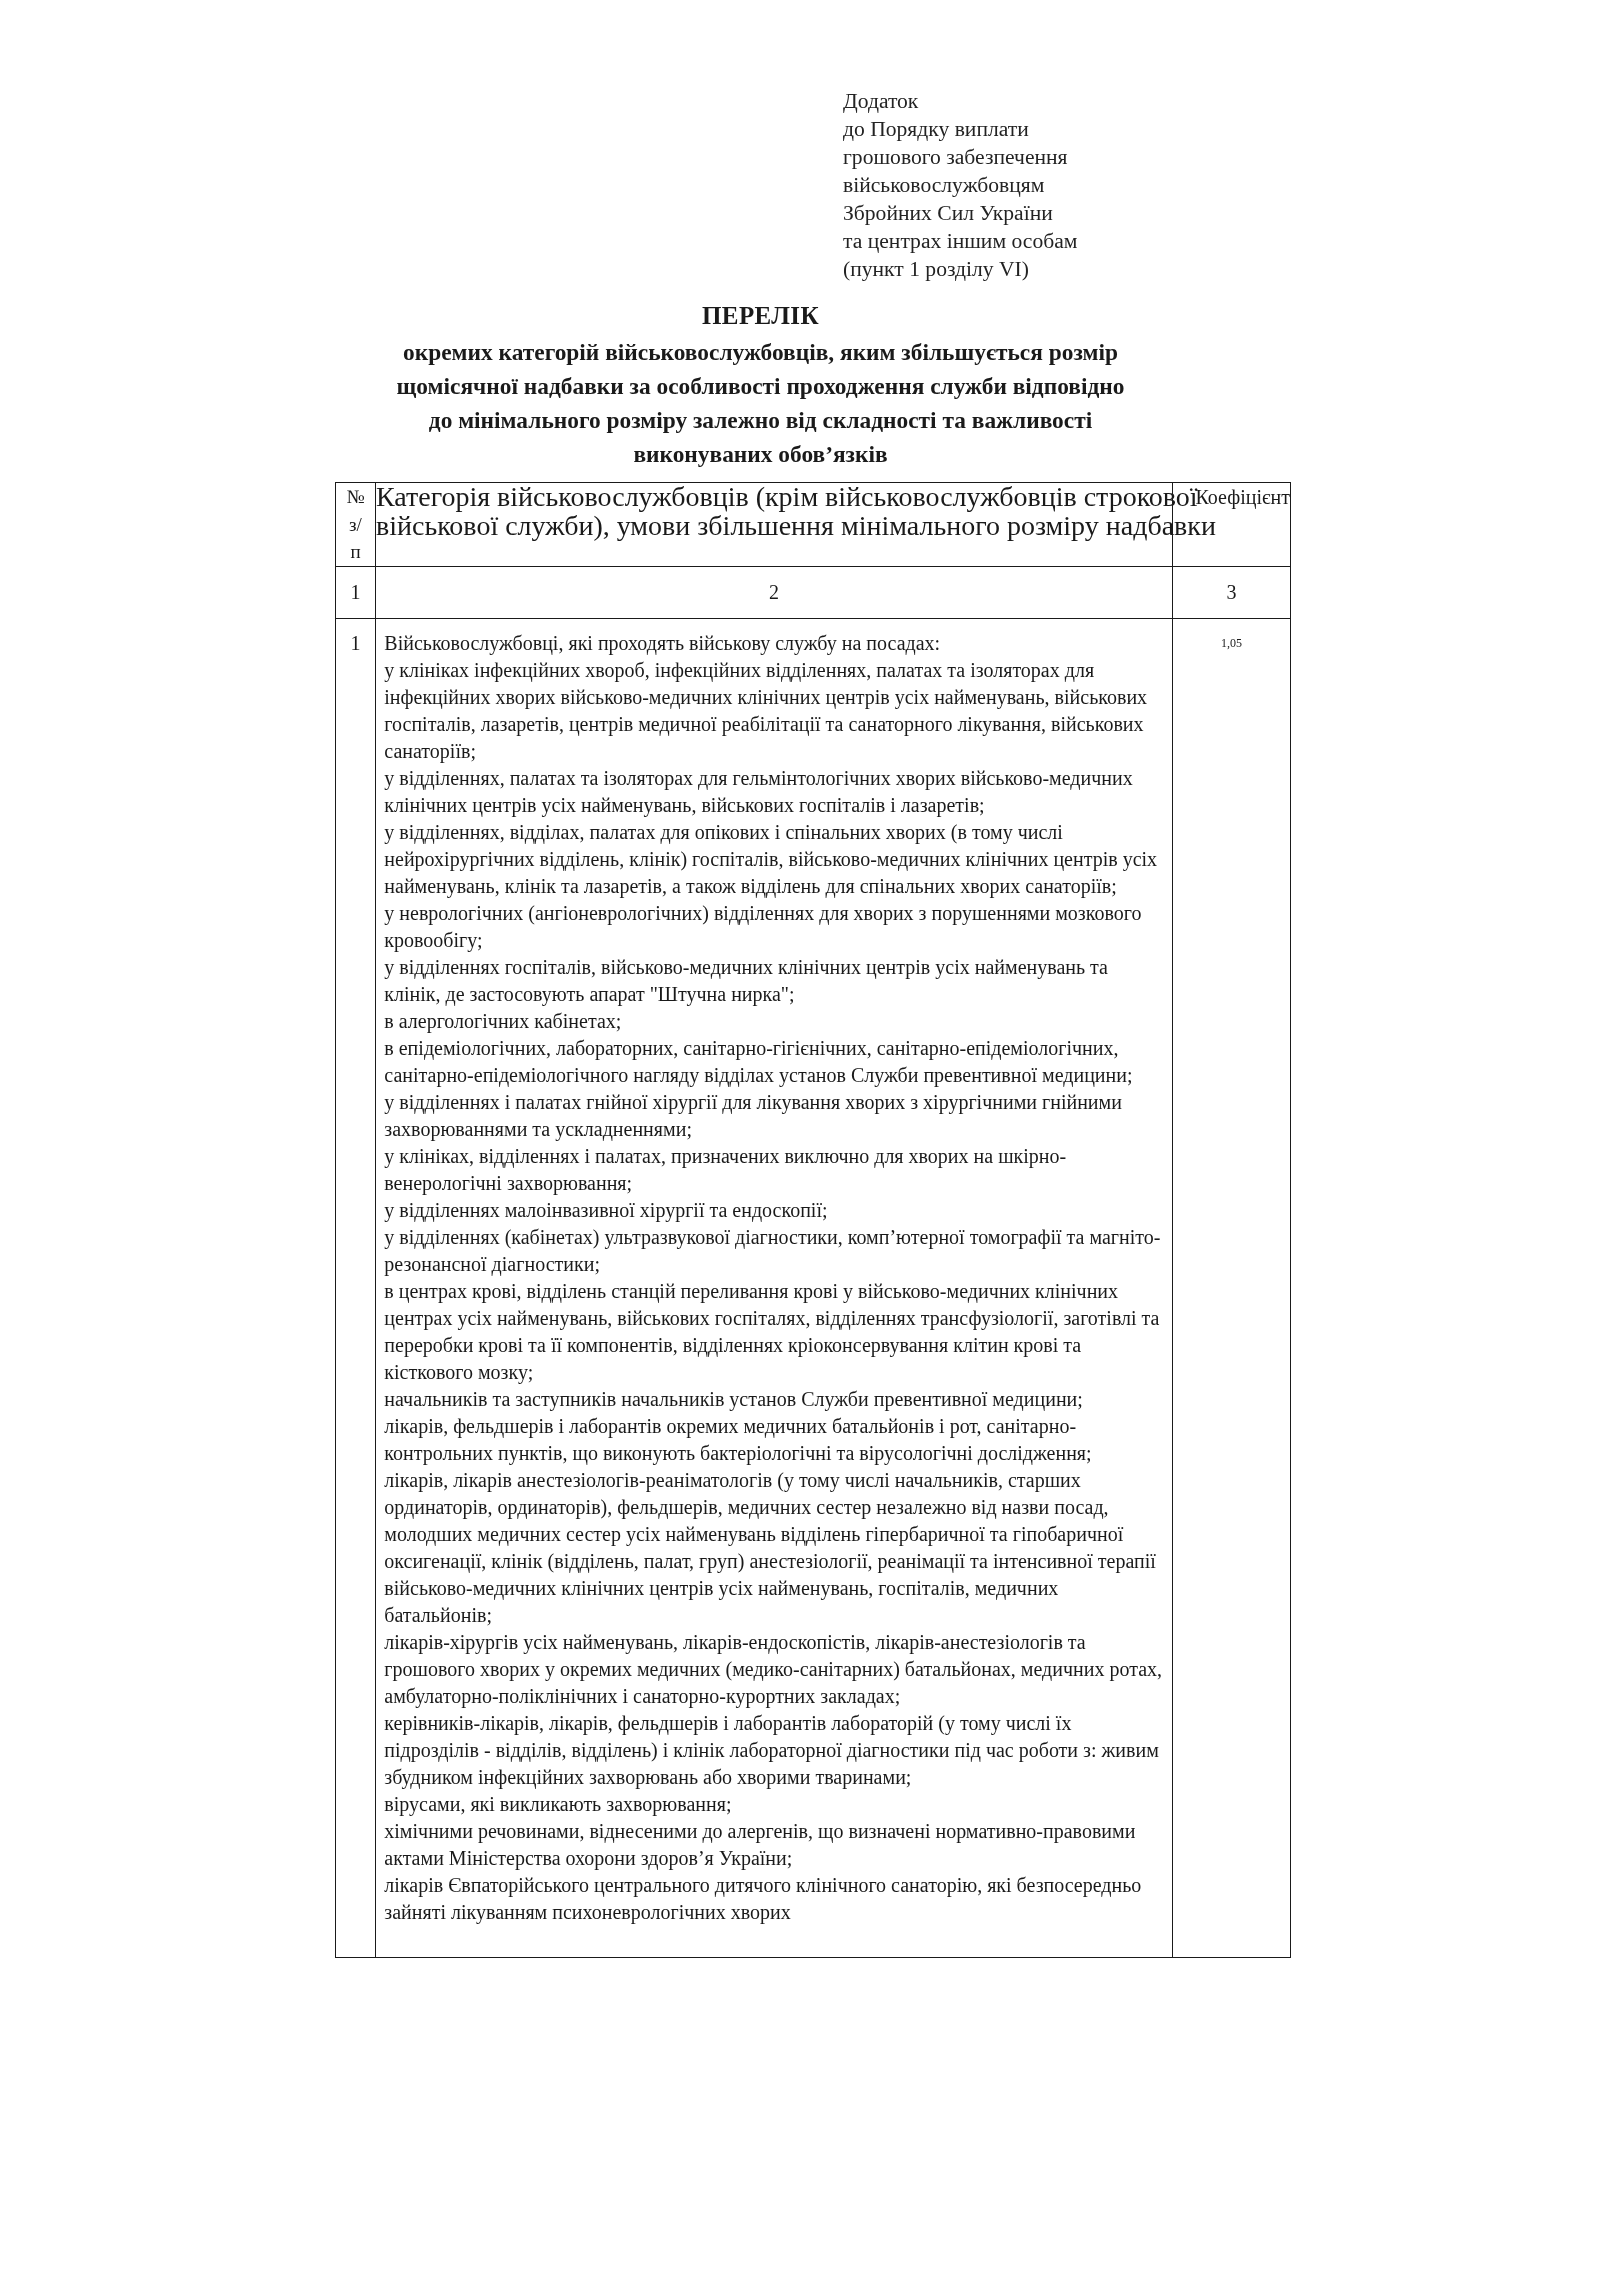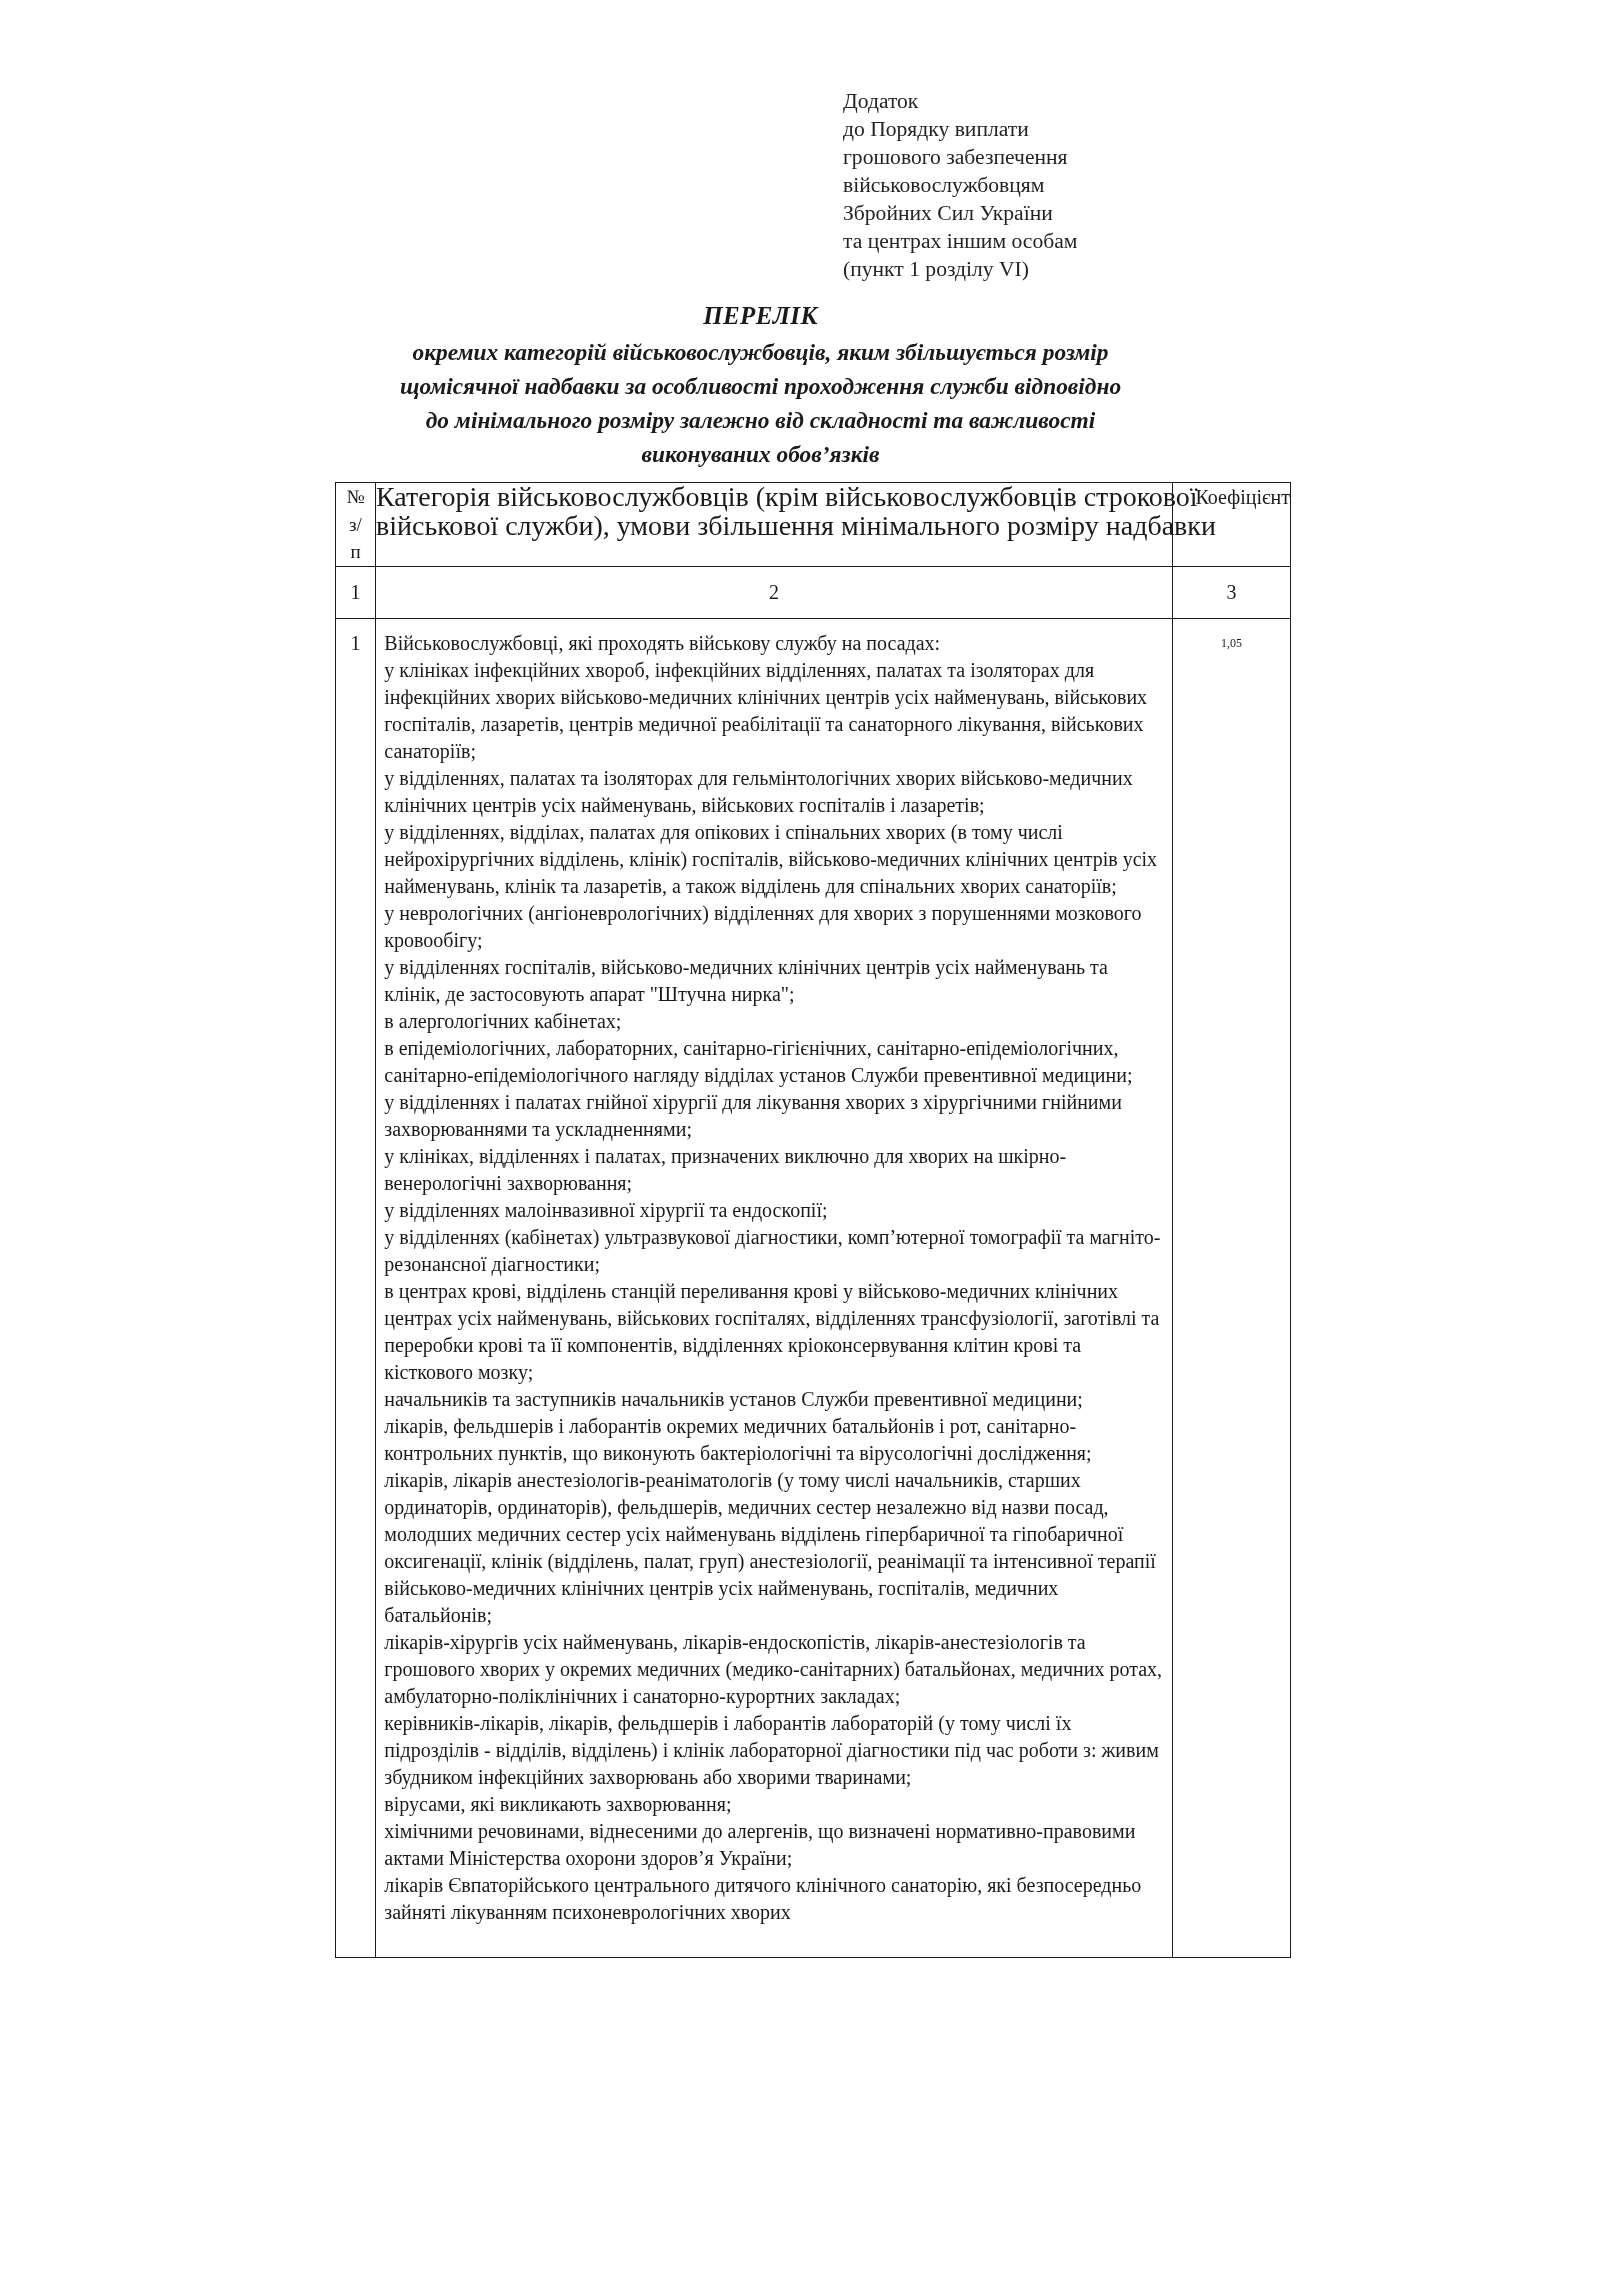--- a/index.html
+++ b/index.html
@@ -33,21 +33,20 @@
     white-space: nowrap;
   }
 
   
   .doc-title {
     position: absolute;
     left: 0;
     top: 298px;
     width: 1521px;
     text-align: center;
-    font-style: italic;
   }
   .doc-title .main-word {
     font-size: 25px;
     font-weight: bold;
     line-height: 35px;
     letter-spacing: 0.4px;
   }
   .doc-title .subtitle {
     font-size: 23.4px;
     font-weight: bold;

